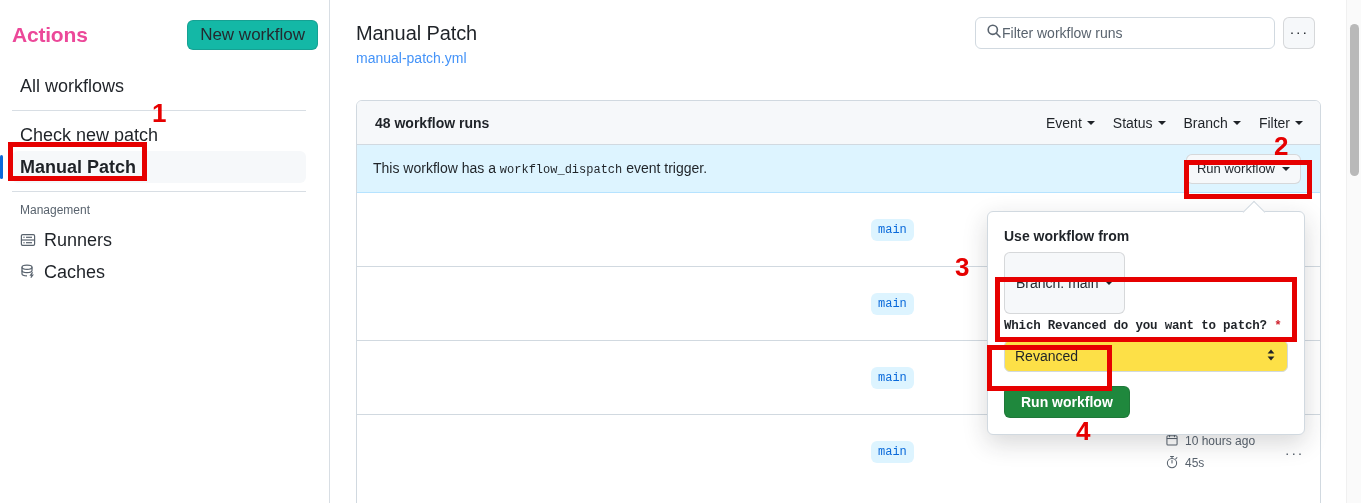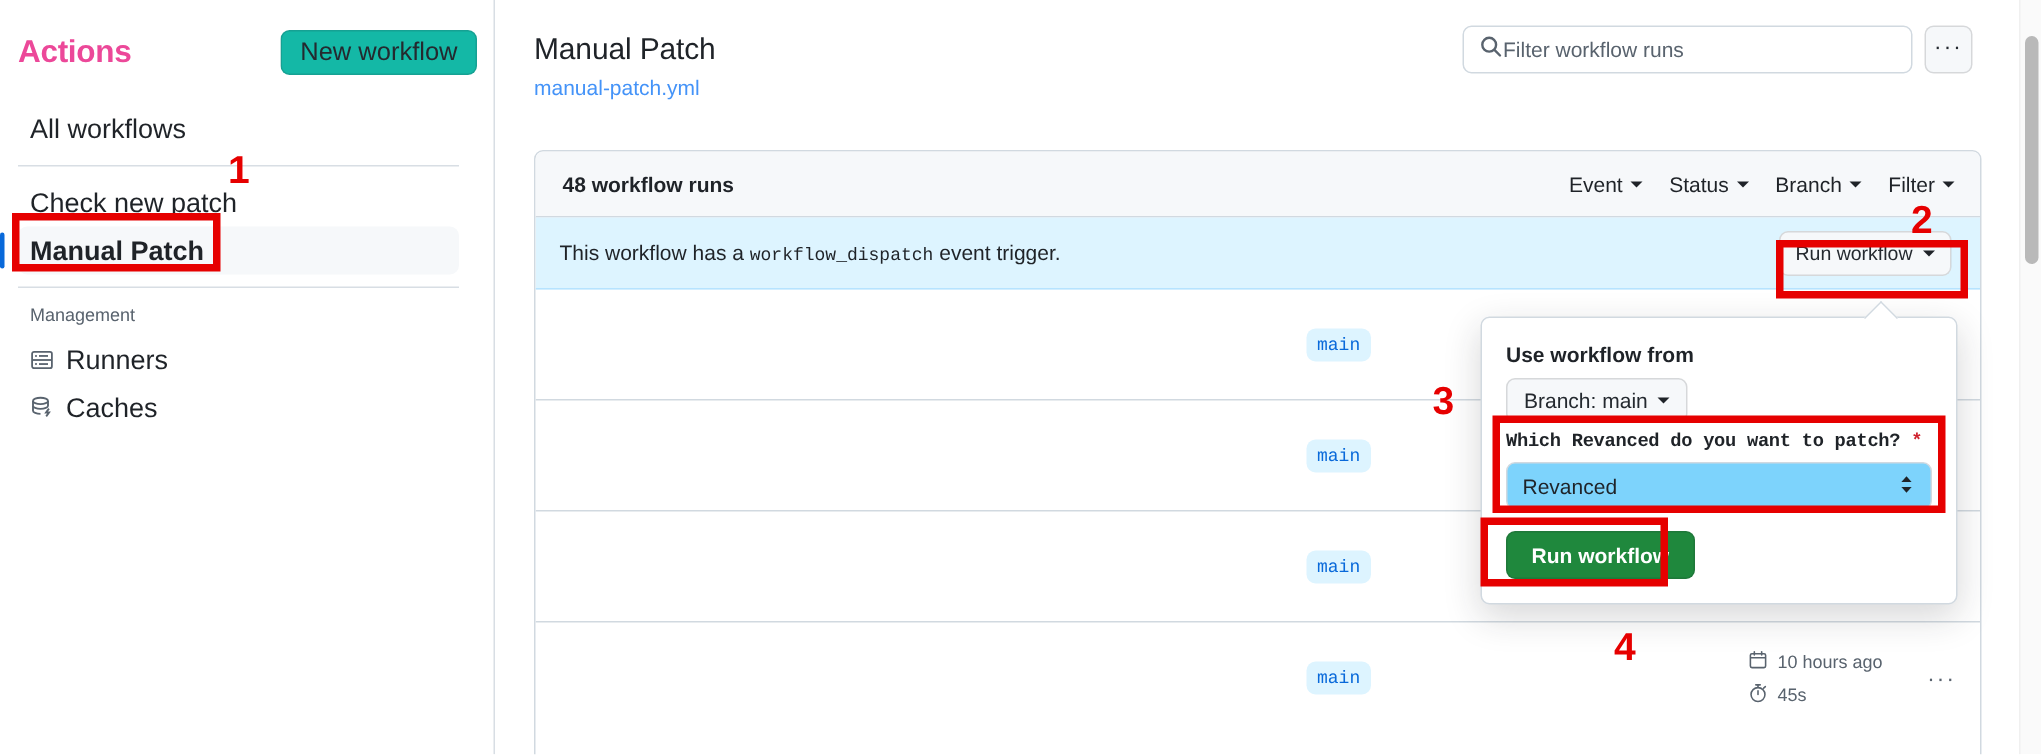--- a/index.html
+++ b/index.html
@@ -337,39 +337,39 @@
   }
   .branch-select-btn {
     display: inline-flex;
     align-items: center;
     gap: 7px;
     font-size: 14px;
     color: #24292f;
     background: #f6f8fa;
     border: 1px solid rgba(31,35,40,0.15);
     border-radius: 6px;
-    padding: 4px 11px;
+    padding: 20px 11px;
     cursor: pointer;
     line-height: 20px;
   }
   .field-label {
     font-family: "Liberation Mono", monospace;
     font-size: 12.5px;
     font-weight: 700;
     color: #1f2328;
     margin-top: 5px;
     margin-bottom: 7px;
     letter-spacing: -0.2px;
   }
   .req-star { color: #cf222e; font-weight: 700; }
   .select-box {
     height: 32px;
     border: 1px solid #d1d9e0;
     border-radius: 6px;
-    background: #7dd3fc;
+    background: #fde047;
     display: flex;
     align-items: center;
     justify-content: space-between;
     padding: 0 10px;
     font-size: 14px;
     color: #1f2328;
     cursor: pointer;
   }
   .green-btn {
     margin-top: 14px;

